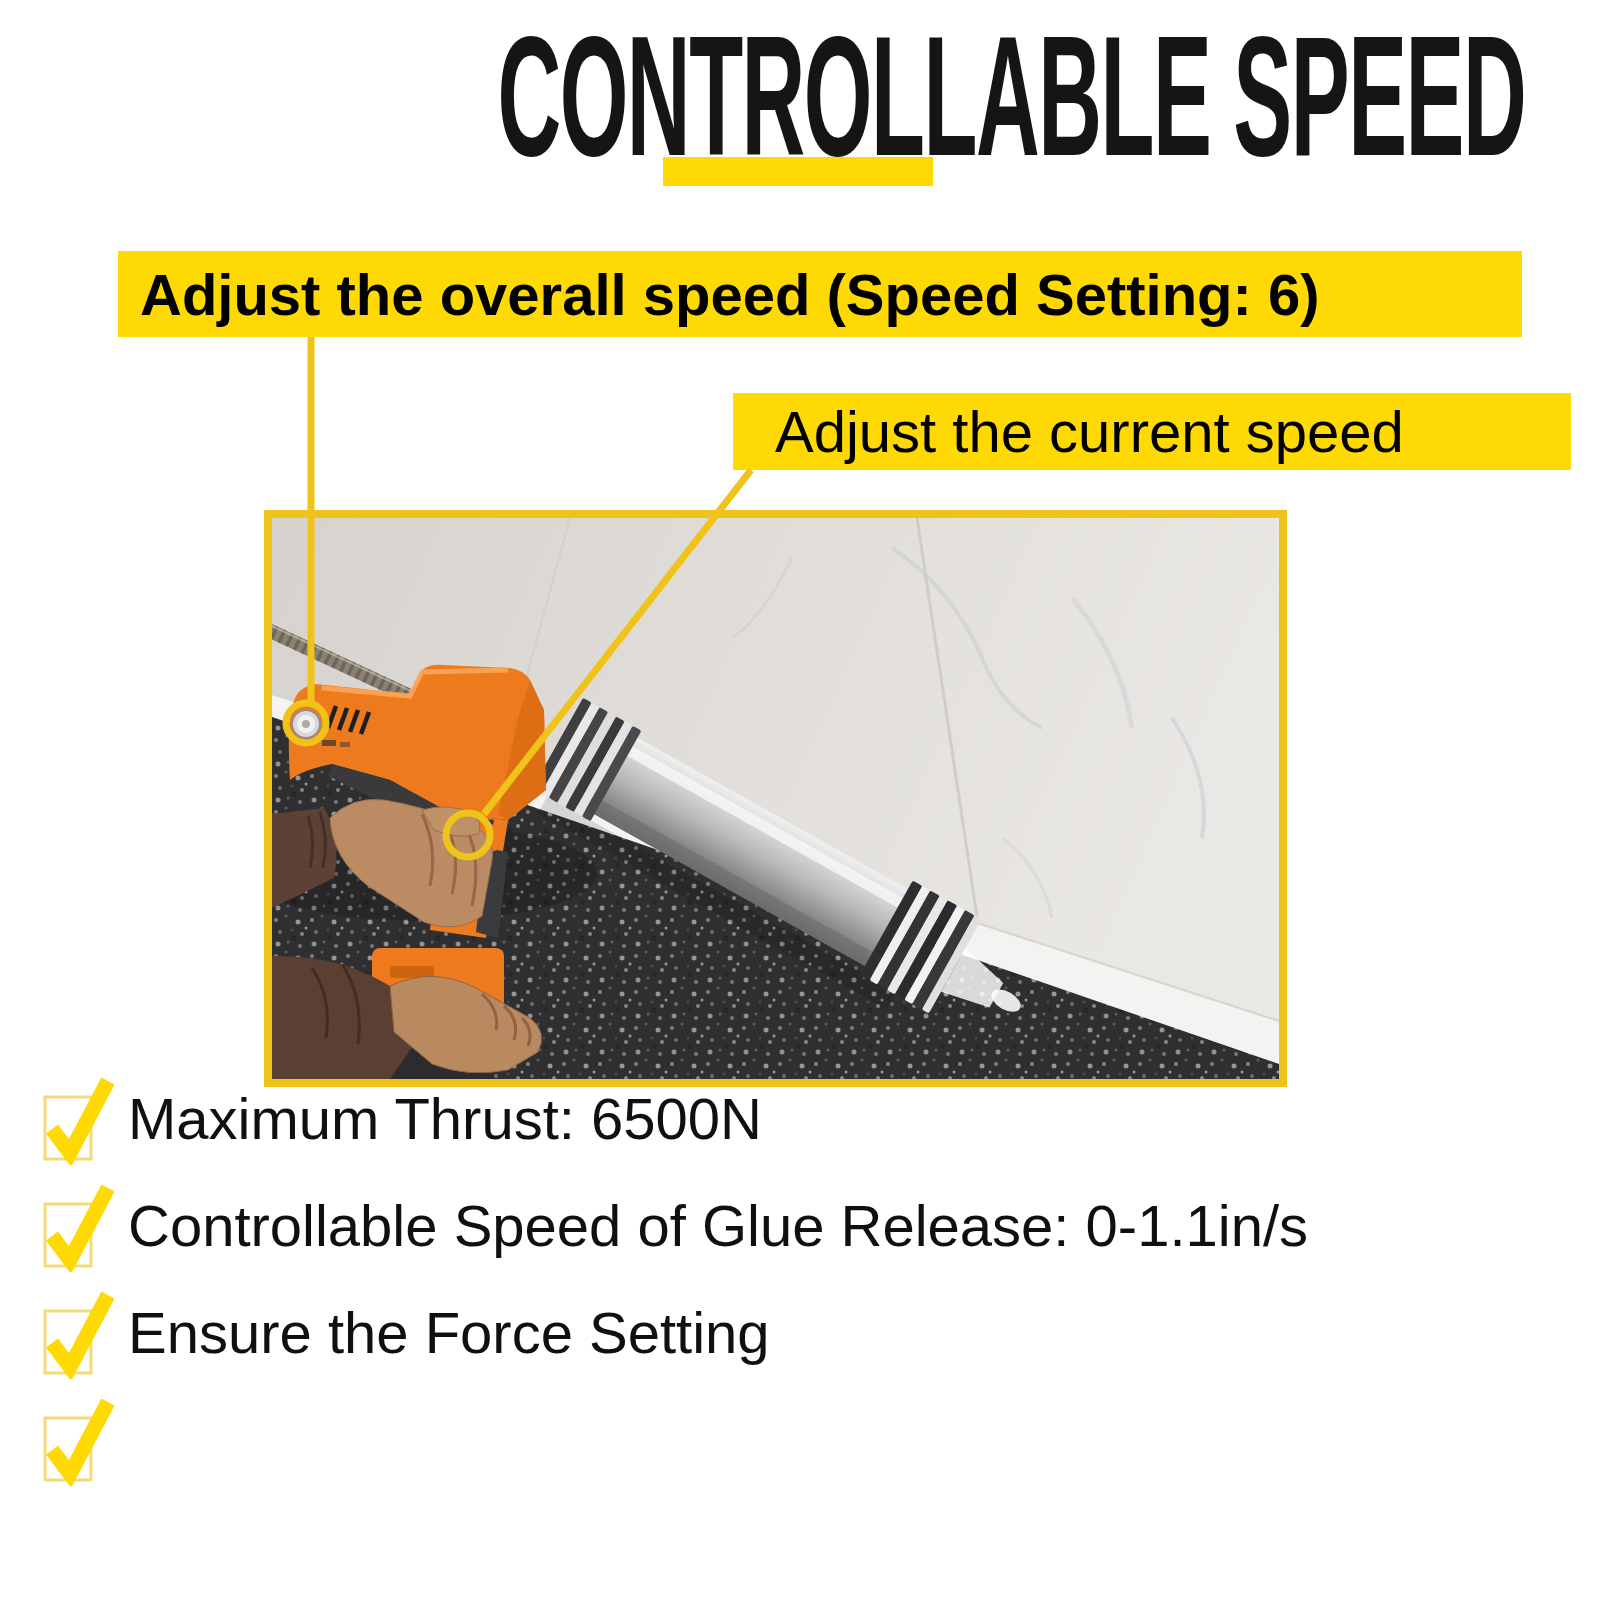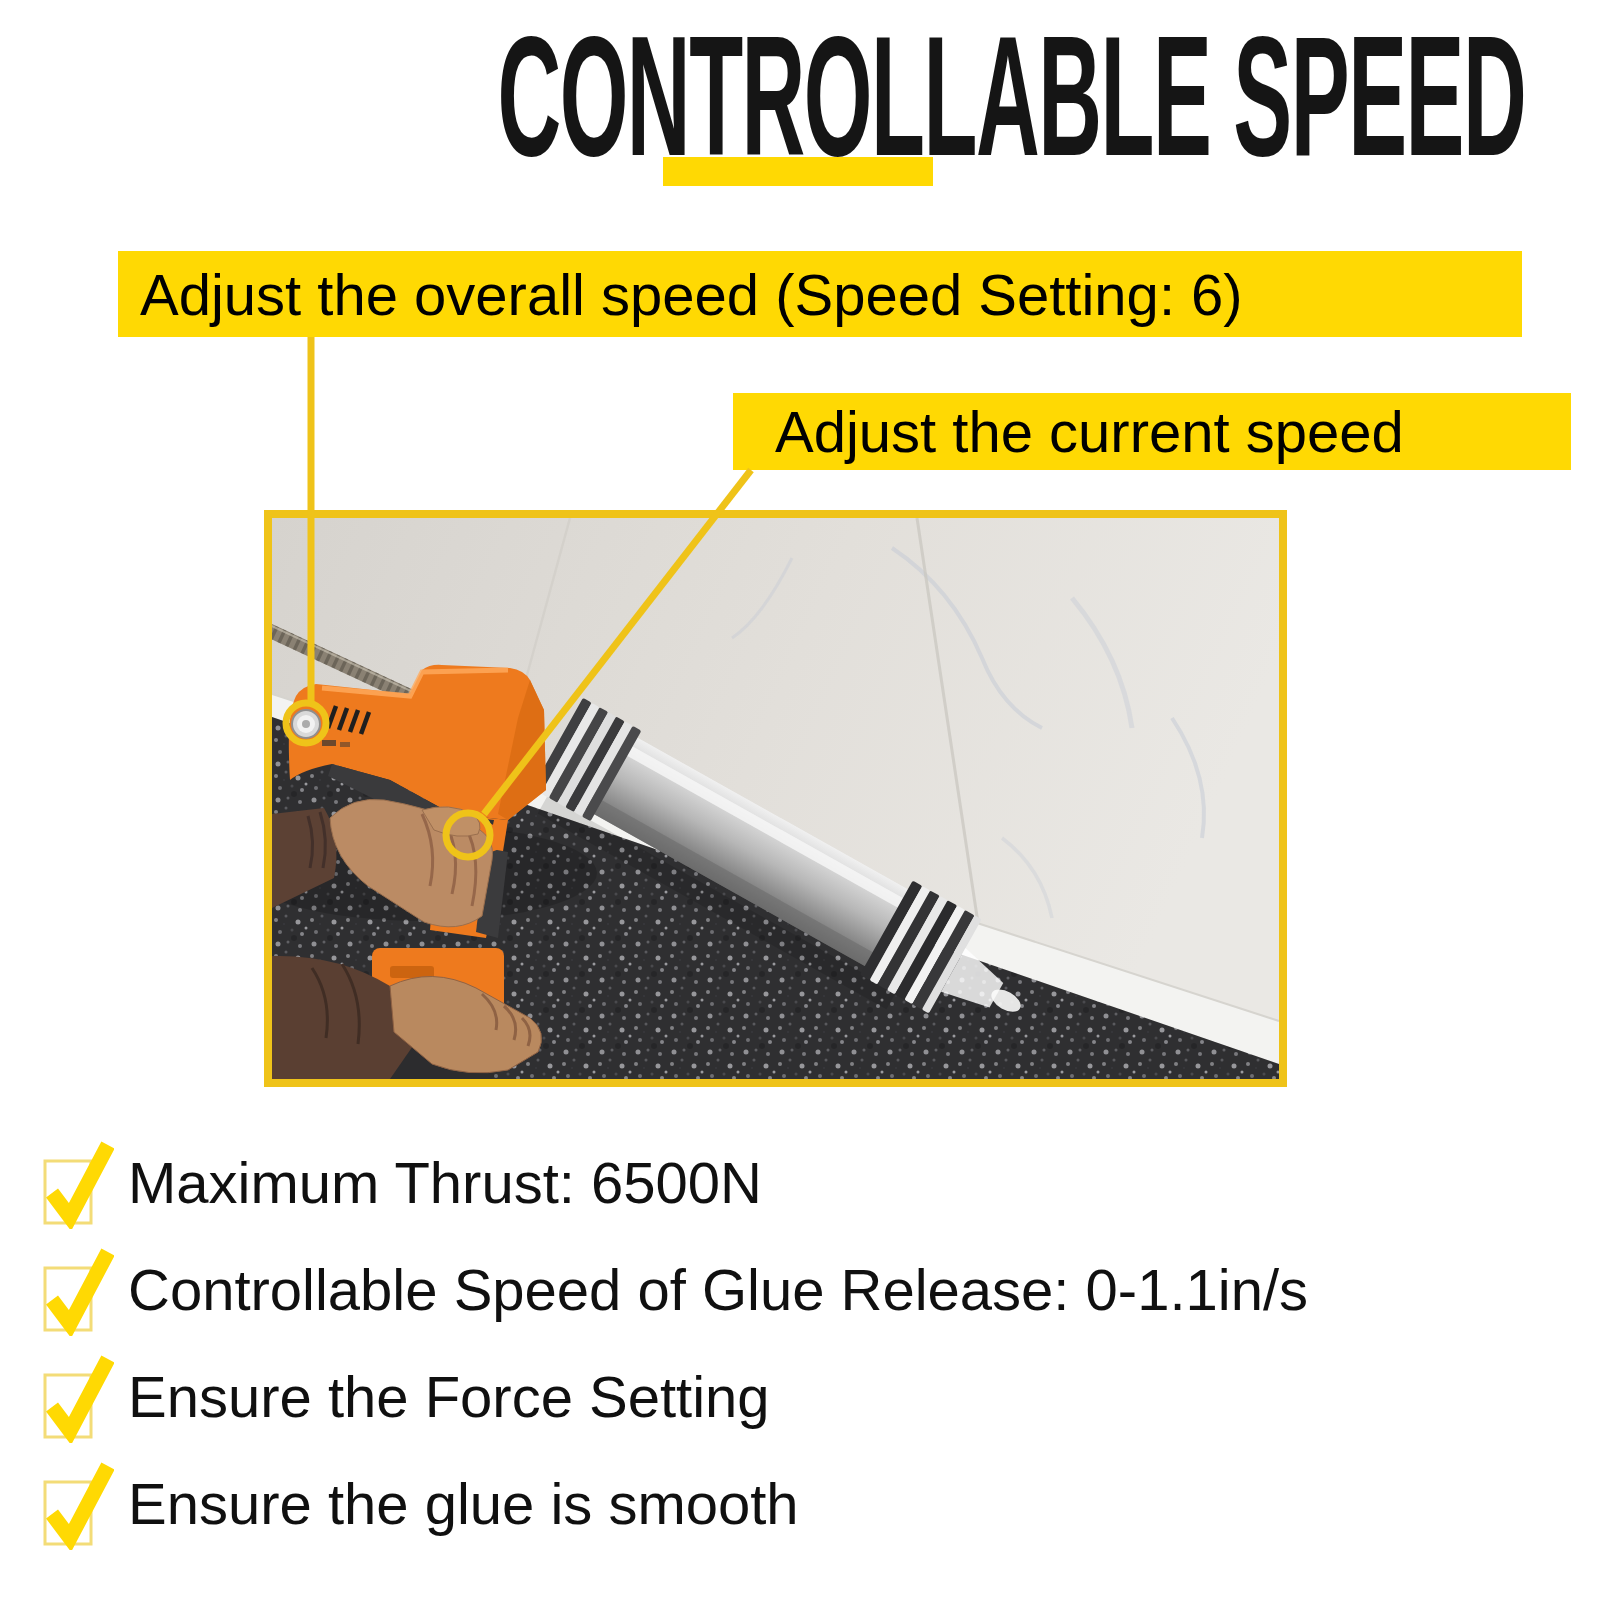--- a/index.html
+++ b/index.html
@@ -7,30 +7,30 @@
           font-family:"Liberation Sans",sans-serif;color:#111;}
   
   .title-wrap{position:absolute;top:12px;left:0;width:1600px;text-align:center;padding-left:23px;}
   .title-text{display:inline-block;font-size:170px;line-height:168px;font-weight:bold;
               letter-spacing:-3px;color:#151515;transform:scaleX(0.52);transform-origin:50% 50%;
               white-space:nowrap;}
   .title-underline{position:absolute;left:663px;top:157px;width:270px;height:29px;background:#FFD903;}
   
   .callout{position:absolute;background:#FFD903;display:flex;align-items:center;
            font-size:58px;color:#000;white-space:pre;}
-  .callout.one{left:118px;top:251px;width:1382px;height:86px;padding-left:22px;}
+  .callout.one{left:118px;top:251px;width:1382px;height:86px;padding-left:22px;font-weight:bold;}
   .callout.two{left:733px;top:393px;width:796px;height:77px;padding-left:42px;}
   
   .photo{position:absolute;left:264px;top:510px;width:1007px;height:561px;
          border:8px solid #EFC319;background:#dcd9d4;}
   .photo svg{display:block;width:100%;height:100%;}
   
   .overlay{position:absolute;left:0;top:0;width:1600px;height:1600px;pointer-events:none;z-index:6;}
   
-  .features{position:absolute;left:42px;top:1136px;width:1540px;text-align:right;}
+  .features{position:absolute;left:42px;top:1072px;width:1540px;text-align:right;}
   .feature{display:flex;align-items:center;height:93px;margin-bottom:14px;}
   .feature .check{width:72px;height:92px;flex:0 0 72px;}
   .feature .ftext{margin-left:14px;font-size:58px;color:#101010;white-space:pre;}
 </style>
 </head>
 <body>
 
 <div class="canvas">
 
   <div class="title-wrap">
@@ -204,17 +204,16 @@
         <rect x="3" y="24" width="46" height="62" fill="#ffffff" stroke="#f3dc77" stroke-width="3"></rect>
         <path d="M 10,56 L 28,80 L 66,8" fill="none" stroke="#FFD903" stroke-width="15"></path>
       </svg>
       <span class="ftext">Ensure the Force Setting</span>
     </div>
     <div class="feature">
       <svg class="check" viewBox="0 0 72 92">
         <rect x="3" y="24" width="46" height="62" fill="#ffffff" stroke="#f3dc77" stroke-width="3"></rect>
         <path d="M 10,56 L 28,80 L 66,8" fill="none" stroke="#FFD903" stroke-width="15"></path>
       </svg>
-      <span class="ftext">Ensure the glue is smooth</span>
     </div>
   </div>
 
 </div>
 
 </body></html>

